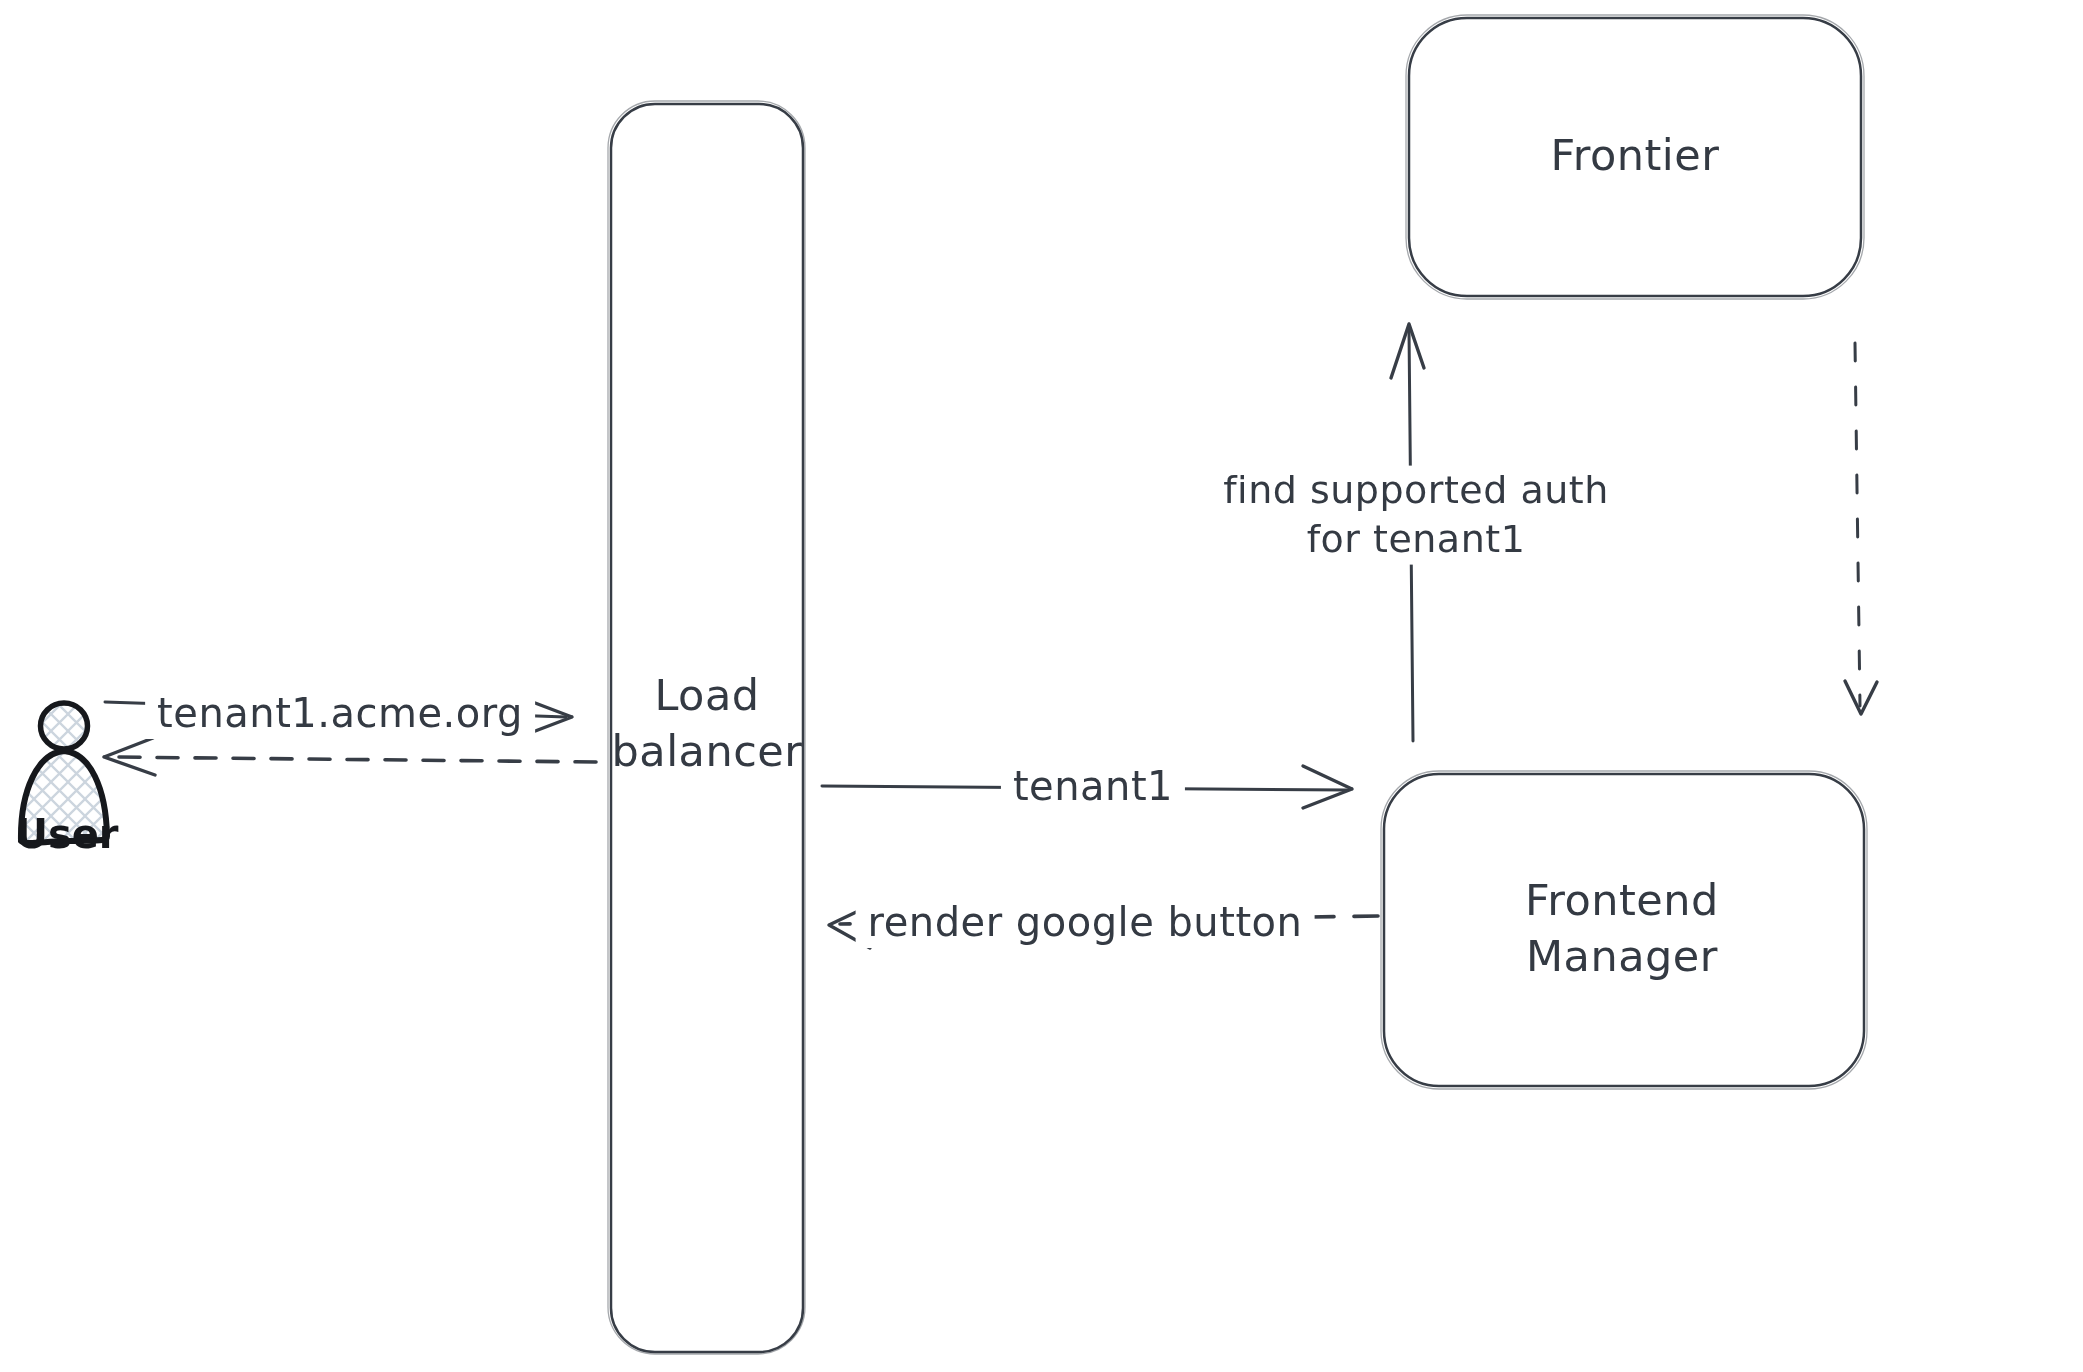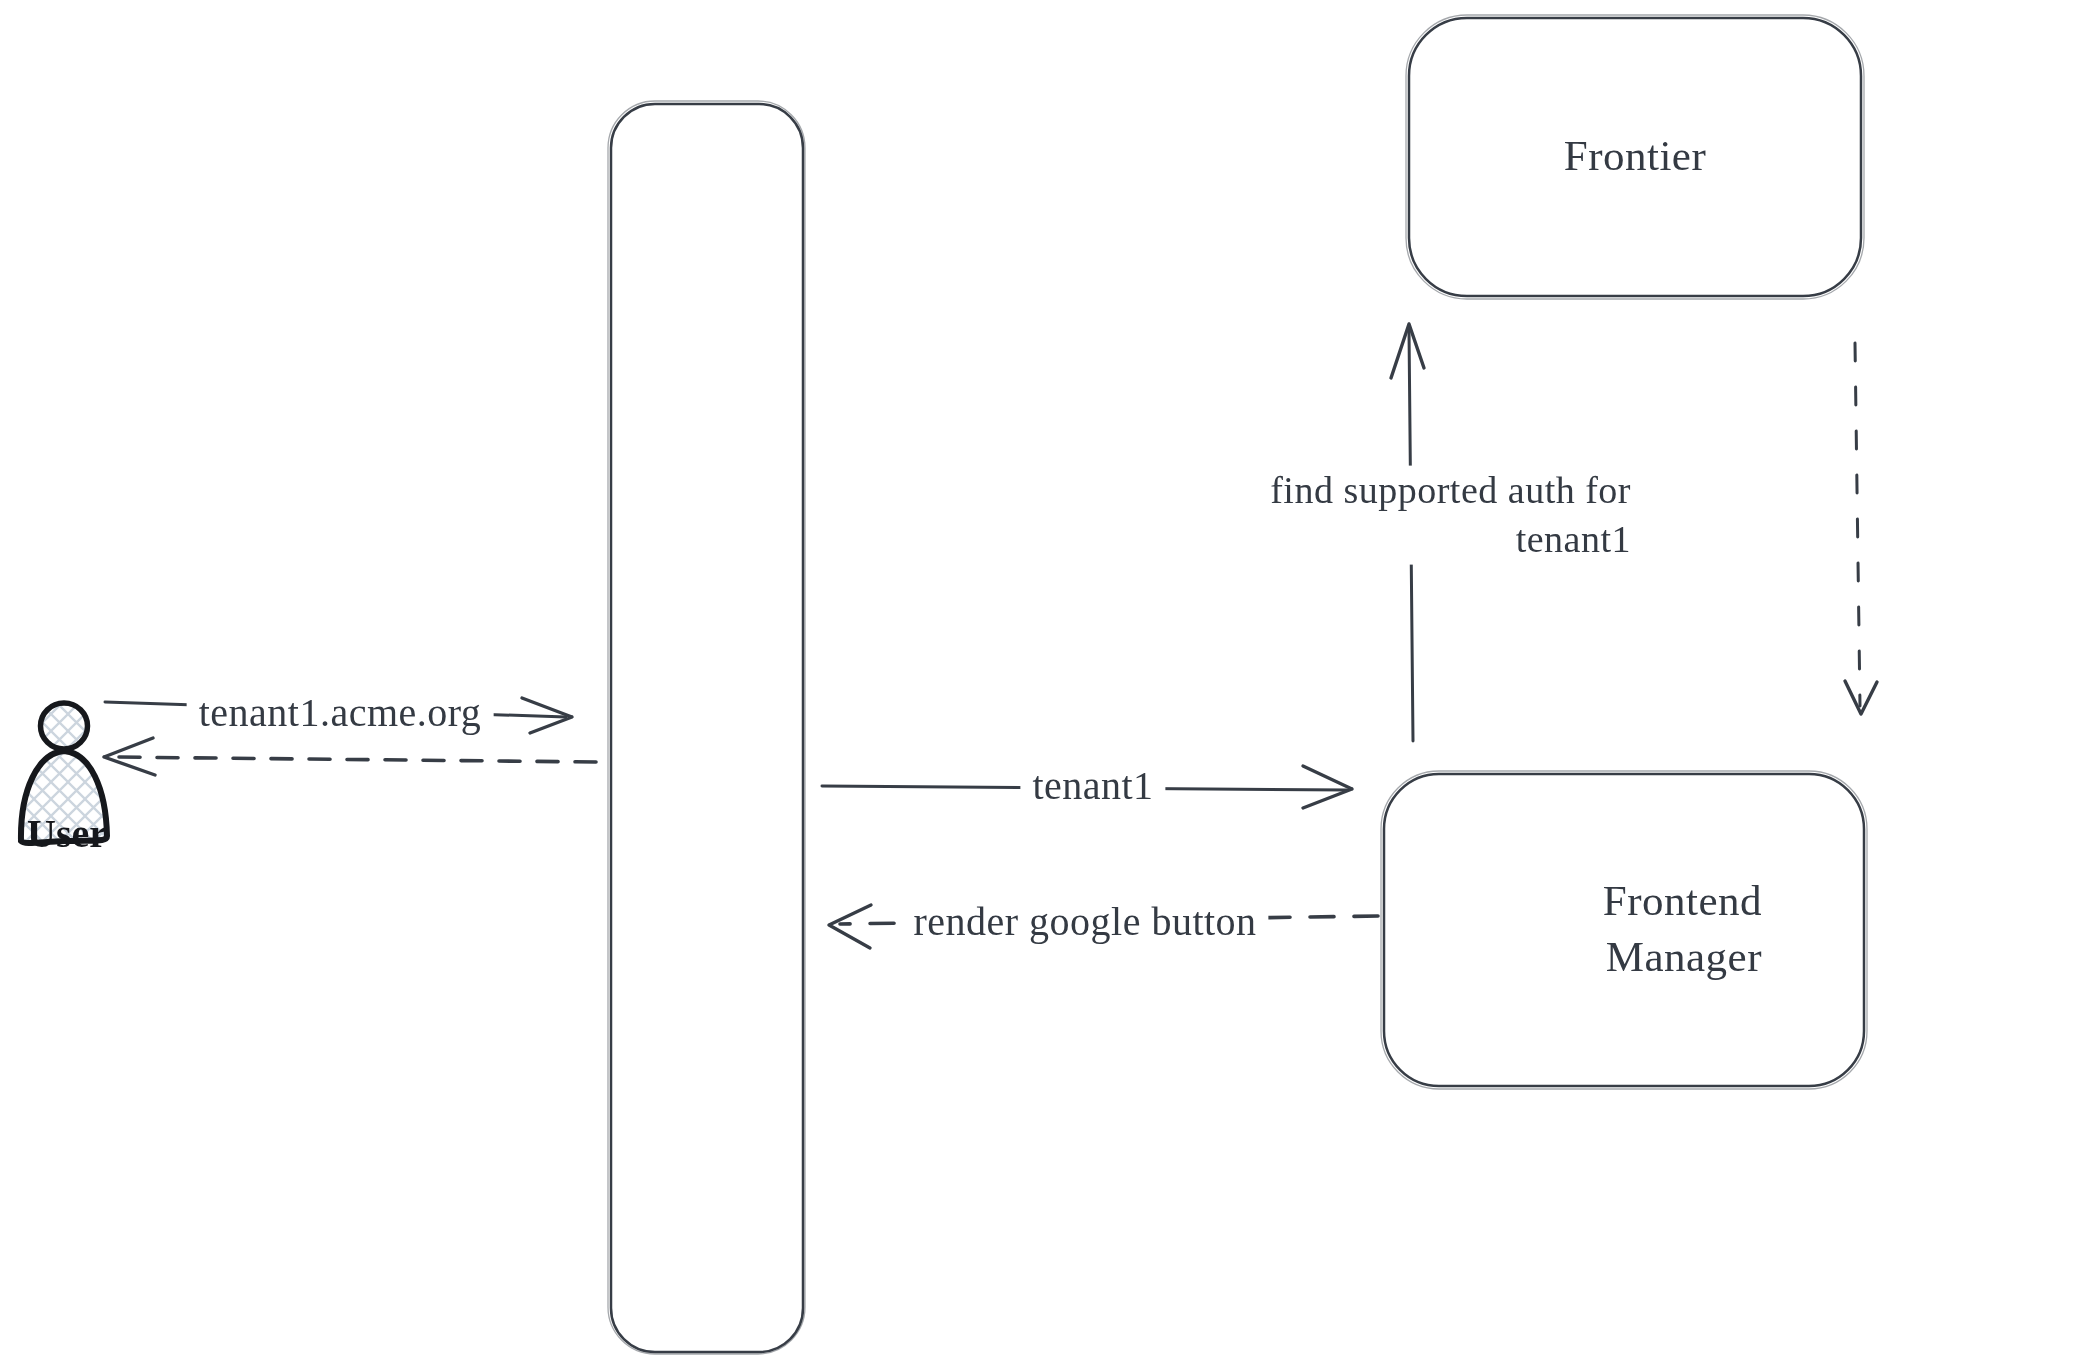--- a/index.html
+++ b/index.html
@@ -25,24 +25,23 @@
   .dashed-a{stroke-dasharray:21 17;}
   .dashed-b{stroke-dasharray:24 20;}
   .dashed-c{stroke-dasharray:18 26;}
   .head{fill:none;stroke:var(--stroke);stroke-width:3.4;stroke-linecap:round;stroke-linejoin:round;}
   .person{stroke:var(--user_stroke);fill:url(#xhatch);}
   .lbl{
     position:absolute;
     transform:translate(-50%,-50%);
     color:var(--text);
     font-weight:500;
-    text-align:right;
+    text-align:center;
     line-height:1.3;
     white-space:nowrap;
-    font-family:Liberation Serif, serif;
   }
   .lbl.onEdge{background:var(--background);padding:0 12px;}
   .lbl.wrap{white-space:normal;background:var(--background);}
   .lbl.node{font-size:43px;letter-spacing:.5px;}
   .lbl.edgeLabel{font-size:40px;letter-spacing:.5px;}
   .lbl.edgeLabel.small{font-size:38px;}
   .lbl.actor{font-size:40px;font-weight:600;color:var(--user_stroke);}
   .w230{width:230px;white-space:normal;}
   .w280{width:280px;white-space:normal;}
   .w430{width:430px;}
@@ -86,20 +85,21 @@
     <path class="edge thick dashed-b" d="M1378 916 L840 924"></path>
     <path class="head" d="M829 925 L871 905 M829 925 L870 948"></path>
 
     <path class="edge" d="M1413 741 L1409 330"></path>
     <path class="head" d="M1409 324 L1391 378 M1409 324 L1424 368"></path>
 
     <path class="edge dashed-c" d="M1855 343 L1860 706"></path>
     <path class="head" d="M1861 714 L1845 681 M1861 714 L1877 682"></path>
   </svg>
 
+  <div class="lbl node w230" style="left:707px;top:724px;">Load balancer</div>
 
   <div class="lbl node" style="left:1635px;top:156px;">Frontier</div>
 
   <div class="lbl node w280" style="left:1622px;top:929px;">Frontend Manager</div>
 
   <div class="lbl actor" style="left:67px;top:834px;">User</div>
 
   <div class="lbl edgeLabel onEdge" style="left:340px;top:713px;">tenant1.acme.org</div>
 
   <div class="lbl edgeLabel onEdge" style="left:1093px;top:786px;">tenant1</div>

